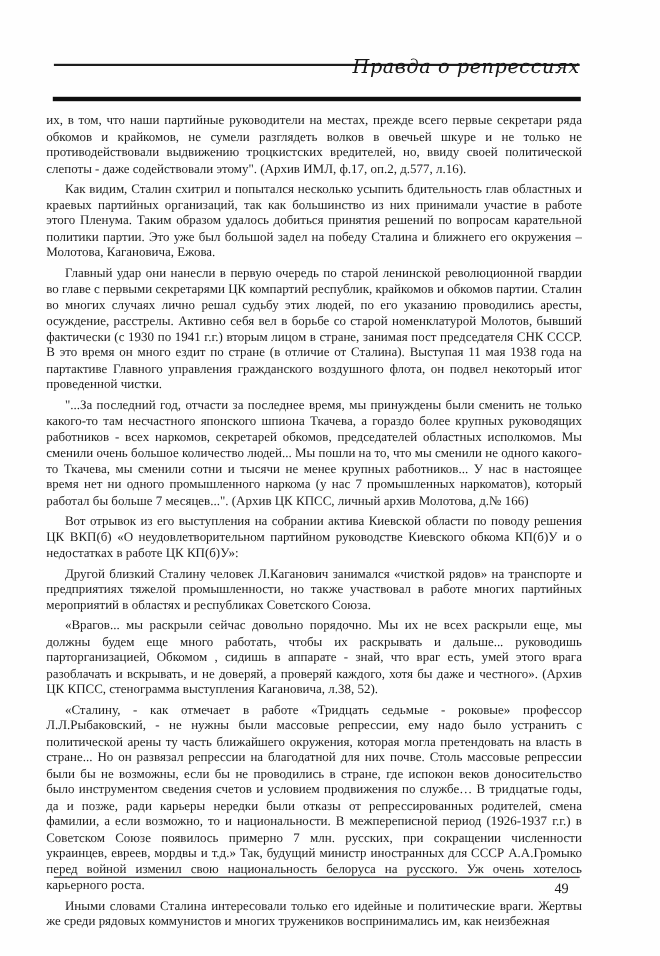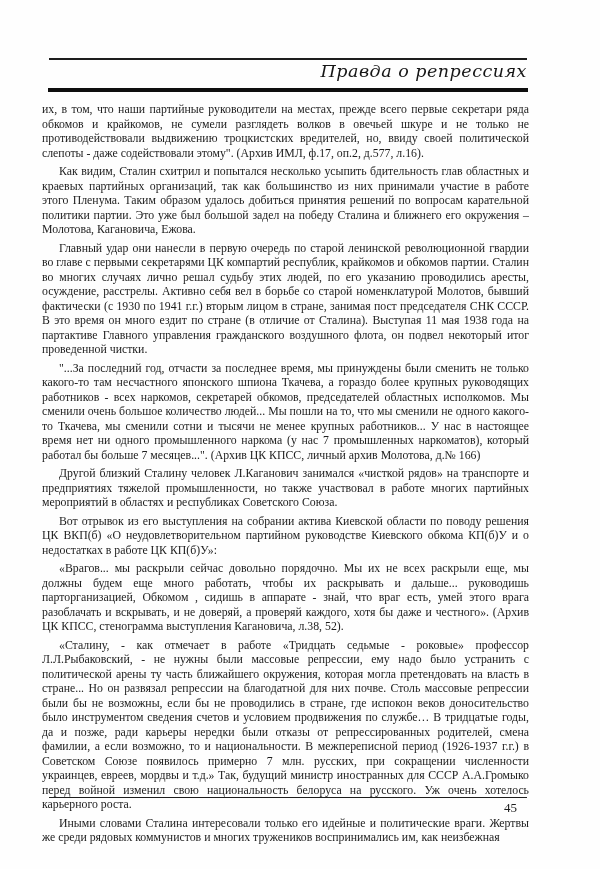--- a/index.html
+++ b/index.html
@@ -19,21 +19,21 @@
   .rule-top {
     position: absolute;
     top: 58px;
     left: 49px;
     width: 478px;
     height: 1.5px;
     background: #1d1d1d;
   }
   .header-title {
     position: absolute;
-    top: 61px;
+    top: 51px;
     left: 49px;
     width: 478px;
     text-align: right;
     font-family: "DejaVu Serif", serif;
     font-style: italic;
     font-size: 17.5px;
     letter-spacing: 0.5px;
     color: #161616;
     white-space: nowrap;
   }
@@ -89,24 +89,24 @@
 
   <div class="header-title">Правда о репрессиях</div>
 
   <div class="rule-thick"></div>
 
   <div class="body-text">
     <p>их, в том, что наши партийные руководители на местах, прежде всего первые секретари ряда обкомов и крайкомов, не сумели разглядеть волков в овечьей шкуре и не только не противодействовали выдвижению троцкистских вредителей, но, ввиду своей политической слепоты - даже содействовали этому". (Архив ИМЛ, ф.17, оп.2, д.577, л.16).</p>
     <p class="indent">Как видим, Сталин схитрил и попытался несколько усыпить бдительность глав областных и краевых партийных организаций, так как большинство из них принимали участие в работе этого Пленума. Таким образом удалось добиться принятия решений по вопросам карательной политики партии. Это уже был большой задел на победу Сталина и ближнего его окружения – Молотова, Кагановича, Ежова.</p>
     <p class="indent">Главный удар они нанесли в первую очередь по старой ленинской революционной гвардии во главе с первыми секретарями ЦК компартий республик, крайкомов и обкомов партии. Сталин во многих случаях лично решал судьбу этих людей, по его указанию проводились аресты, осуждение, расстрелы. Активно себя вел в борьбе со старой номенклатурой Молотов, бывший фактически (с 1930 по 1941 г.г.) вторым лицом в стране, занимая пост председателя СНК СССР. В это время он много ездит по стране (в отличие от Сталина). Выступая 11 мая 1938 года на партактиве Главного управления гражданского воздушного флота, он подвел некоторый итог проведенной чистки.</p>
     <p class="indent">"...За последний год, отчасти за последнее время, мы принуждены были сменить не только какого-то там несчастного японского шпиона Ткачева, а гораздо более крупных руководящих работников - всех наркомов, секретарей обкомов, председателей областных исполкомов. Мы сменили очень большое количество людей... Мы пошли на то, что мы сменили не одного какого-то Ткачева, мы сменили сотни и тысячи не менее крупных работников... У нас в настоящее время нет ни одного промышленного наркома (у нас 7 промышленных наркоматов), который работал бы больше 7 месяцев...". (Архив ЦК КПСС, личный архив Молотова, д.№ 166)</p>
+    <p class="indent">Вот отрывок из его выступления на собрании актива Киевской области по поводу решения ЦК ВКП(б) «О неудовлетворительном партийном руководстве Киевского обкома КП(б)У и о недостатках в работе ЦК КП(б)У»:</p>
     <p class="indent">Другой близкий Сталину человек Л.Каганович занимался «чисткой рядов» на транспорте и предприятиях тяжелой промышленности, но также участвовал в работе многих партийных мероприятий в областях и республиках Советского Союза.</p>
-    <p class="indent">Вот отрывок из его выступления на собрании актива Киевской области по поводу решения ЦК ВКП(б) «О неудовлетворительном партийном руководстве Киевского обкома КП(б)У и о недостатках в работе ЦК КП(б)У»:</p>
     <p class="indent">«Врагов... мы раскрыли сейчас довольно порядочно. Мы их не всех раскрыли еще, мы должны будем еще много работать, чтобы их раскрывать и дальше... руководишь парторганизацией, Обкомом , сидишь в аппарате - знай, что враг есть, умей этого врага разоблачать и вскрывать, и не доверяй, а проверяй каждого, хотя бы даже и честного». (Архив ЦК КПСС, стенограмма выступления Кагановича, л.38, 52).</p>
     <p class="indent">«Сталину, - как отмечает в работе «Тридцать седьмые - роковые» профессор Л.Л.Рыбаковский, - не нужны были массовые репрессии, ему надо было устранить с политической арены ту часть ближайшего окружения, которая могла претендовать на власть в стране... Но он развязал репрессии на благодатной для них почве. Столь массовые репрессии были бы не возможны, если бы не проводились в стране, где испокон веков доносительство было инструментом сведения счетов и условием продвижения по службе… В тридцатые годы, да и позже, ради карьеры нередки были отказы от репрессированных родителей, смена фамилии, а если возможно, то и национальности. В межпереписной период (1926-1937 г.г.) в Советском Союзе появилось примерно 7 млн. русских, при сокращении численности украинцев, евреев, мордвы и т.д.» Так, будущий министр иностранных для СССР А.А.Громыко перед войной изменил свою национальность белоруса на русского. Уж очень хотелось карьерного роста.</p>
     <p class="indent">Иными словами Сталина интересовали только его идейные и политические враги. Жертвы же среди рядовых коммунистов и многих тружеников воспринимались им, как неизбежная</p>
   </div>
 
   <div class="rule-bottom"></div>
 
-  <div class="page-number">45</div>
+  <div class="page-number">49</div>
 
 </div>
 
 </body></html>

